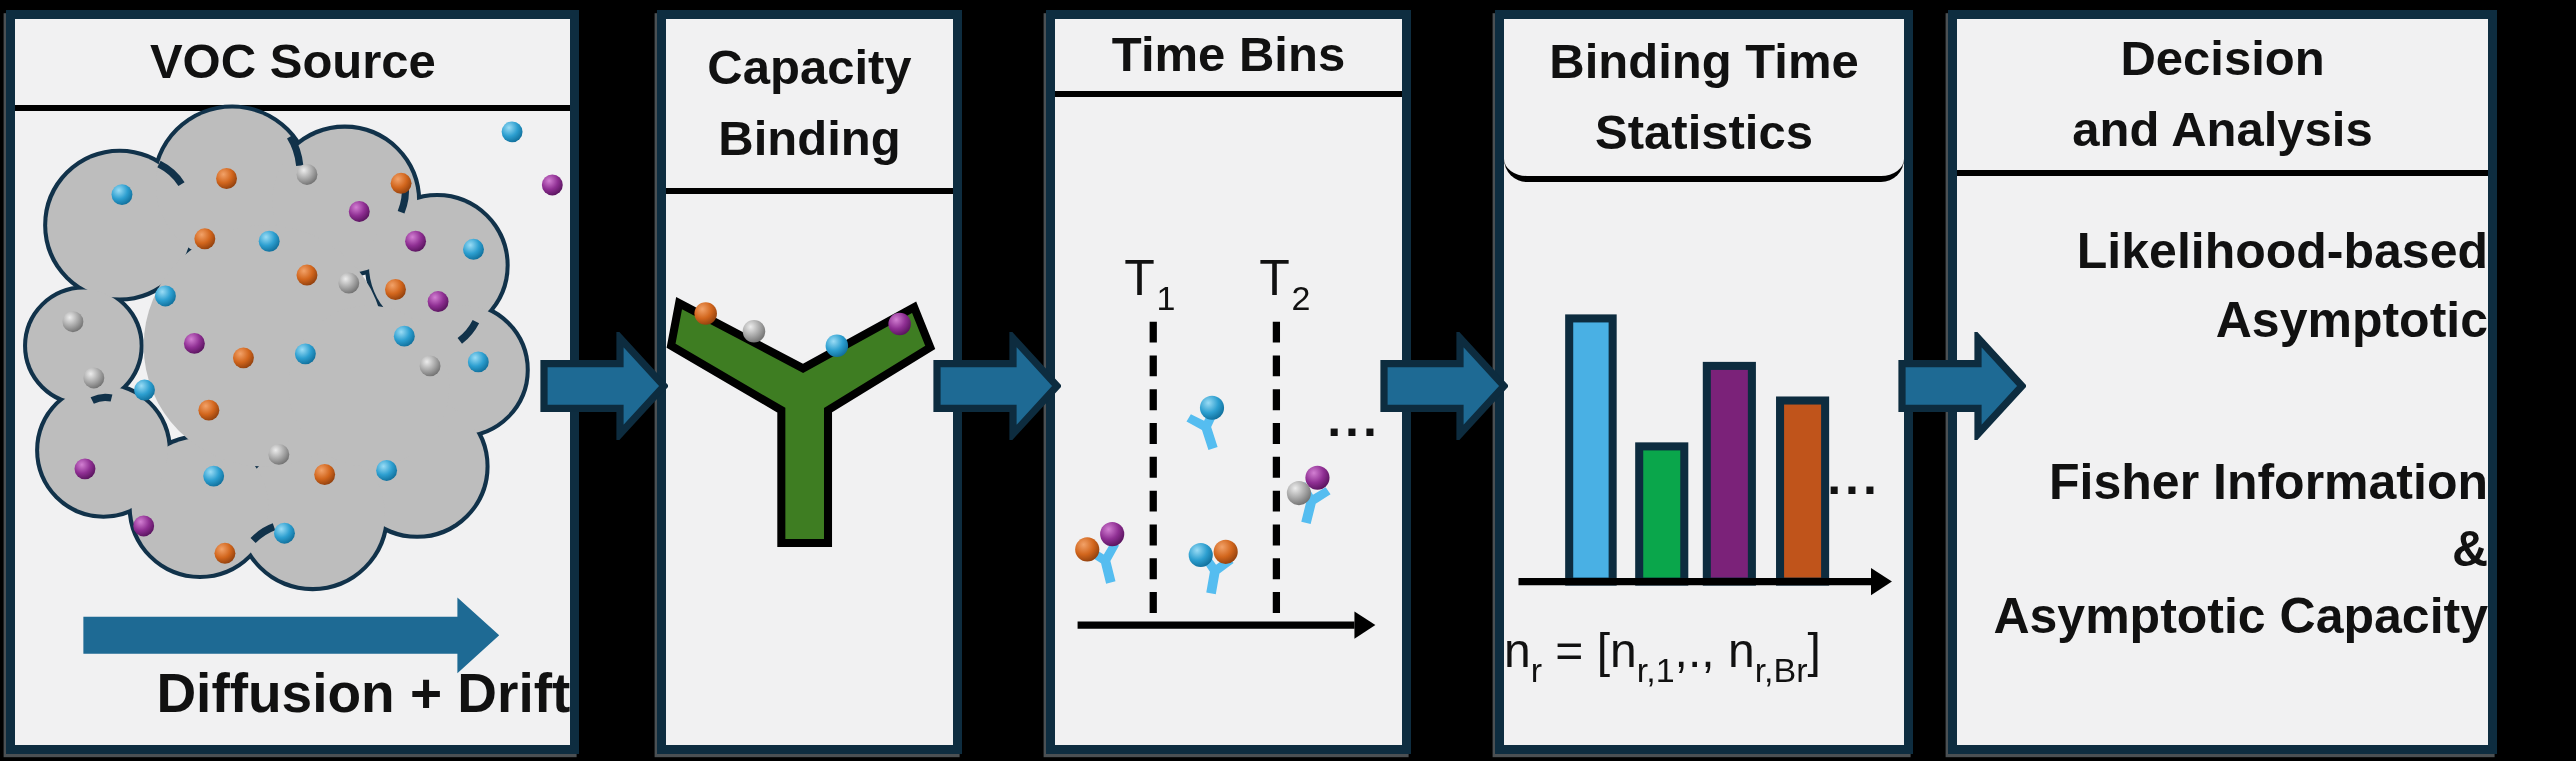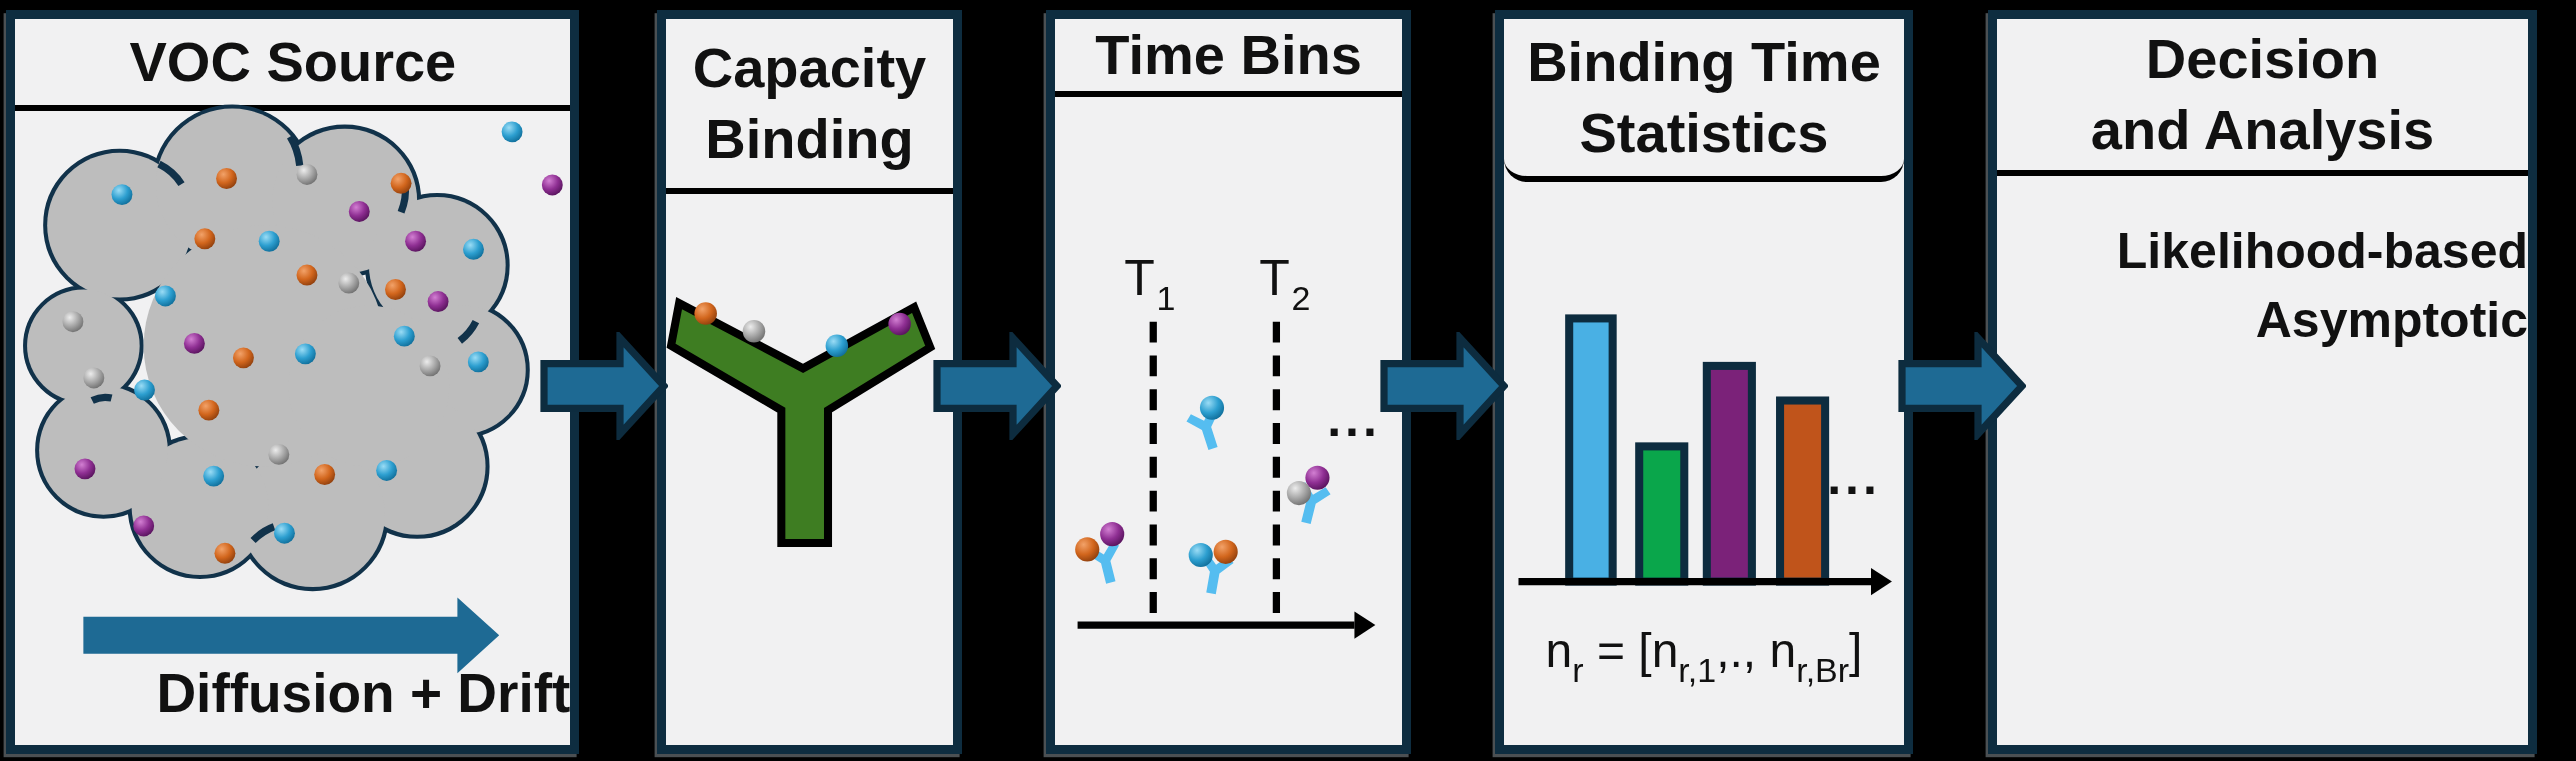--- a/index.html
+++ b/index.html
@@ -5,37 +5,37 @@
   html,body{margin:0;padding:0;background:#000;}
   #canvas{position:relative;width:2576px;height:761px;background:#000;overflow:hidden;
           font-family:"Liberation Sans", sans-serif;color:#111;}
   .panel{position:absolute;top:9.6px;height:744px;background:#f1f1f2;
          border:9.6px solid #0e2d40;box-sizing:border-box;
          box-shadow:-2.4px 3.2px 0 rgba(150,160,165,0.5);}
   #p1{left:6.4px;width:573px;}
   #p2{left:657px;width:305px;}
   #p3{left:1046px;width:365px;}
   #p4{left:1495px;width:418px;}
-  #p5{left:1988px;width:549px;}
+  #p5{left:1948px;width:549px;}
   .hdr{display:flex;flex-direction:column;align-items:center;justify-content:center;
-       border-bottom:6.4px solid #000;font-weight:700;font-size:56px;line-height:71px;
+       border-bottom:6.4px solid #000;font-weight:700;font-size:49px;line-height:71px;
        text-align:center;box-sizing:border-box;}
   #p1 .hdr{height:92px;} #p2 .hdr{height:175px;} #p3 .hdr{height:78px;}
   #p4 .hdr{height:163px;border-radius:23px;} #p5 .hdr{height:157px;}
   .gfx{position:absolute;left:0;top:0;width:100%;height:100%;}
   .caption{position:absolute;top:642px;width:100%;text-align:right;
            font-size:55px;font-weight:700;}
   .tlabel{position:absolute;top:230px;transform:translateX(-50%);
           font-size:50px;font-weight:400;white-space:nowrap;}
   .tsub{font-size:34px;position:relative;top:4.8px;left:1.6px;}
   .dots{position:absolute;transform:translateX(-50%);font-size:50px;font-weight:700;
         letter-spacing:4px;line-height:48px;}
   #p3 .dots{left:299px;top:376px;}
   #p4 .dots{left:350px;top:434px;}
-  .formula{position:absolute;top:604px;width:100%;text-align:center;
+  .formula{position:absolute;top:604px;width:100%;text-align:left;
            font-size:48px;font-weight:400;white-space:nowrap;}
   .fsub{font-size:34px;vertical-align:-14.5px;}
   .bodyblock{position:absolute;width:100%;text-align:right;font-size:50px;
              font-weight:700;line-height:69px;}
   #blk1{top:198px;} #blk2{top:430px;line-height:67px;}
   .flow-arrow{position:absolute;top:332px;width:128px;height:108px;}
 </style>
 </head>
 <body>
 
@@ -224,20 +224,25 @@
 
   <section class="panel" id="p5">
     <div class="hdr">
       <div>Decision</div>
       <div>and Analysis</div>
     </div>
     <div class="bodyblock" id="blk1">
       <div>Likelihood-based</div>
       <div>Asymptotic</div>
     </div>
+    <div class="bodyblock" id="blk2">
+      <div>Fisher Information</div>
+      <div>&amp;</div>
+      <div>Asymptotic Capacity</div>
+    </div>
   </section>
 
   <svg class="flow-arrow" style="left:540px" viewBox="0 0 160 134">
     <polygon points="5,39 100,39 100,7 155,67 100,127 100,95 5,95" fill="#1e6a94" stroke="#0d2c3f" stroke-width="9"></polygon>
   </svg>
   <svg class="flow-arrow" style="left:933px" viewBox="0 0 160 134">
     <polygon points="5,39 100,39 100,7 155,67 100,127 100,95 5,95" fill="#1e6a94" stroke="#0d2c3f" stroke-width="9"></polygon>
   </svg>
   <svg class="flow-arrow" style="left:1380px" viewBox="0 0 160 134">
     <polygon points="5,39 100,39 100,7 155,67 100,127 100,95 5,95" fill="#1e6a94" stroke="#0d2c3f" stroke-width="9"></polygon>

